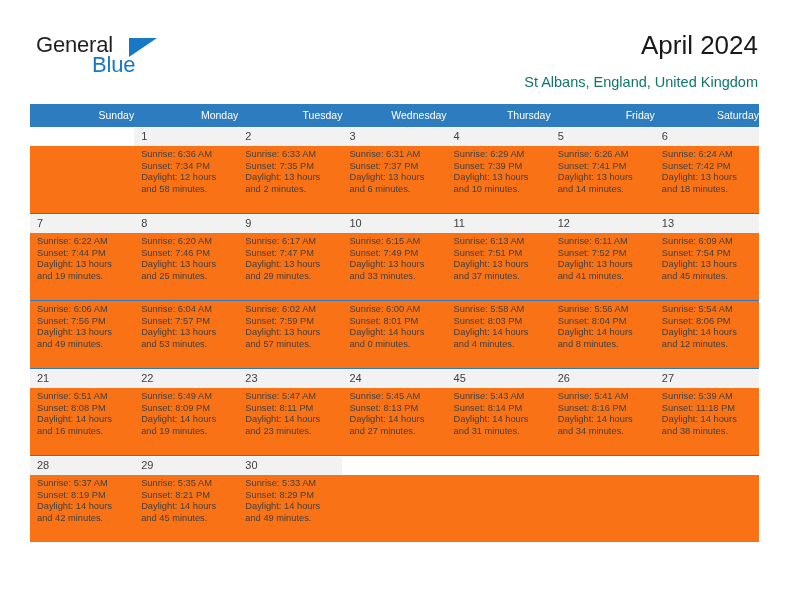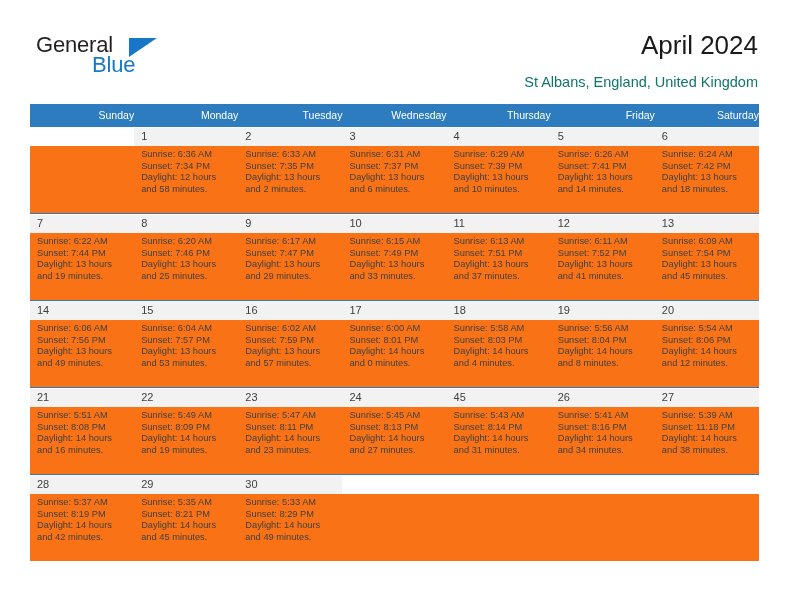--- a/index.html
+++ b/index.html
@@ -286,29 +286,20 @@
             <td>
               <span class="line">Sunrise: 6:09 AM</span>
               <span class="line">Sunset: 7:54 PM</span>
               <span class="line">Daylight: 13 hours</span>
               <span class="line">and 45 minutes.</span>
             </td>
           </tr>
           <tr class="sep">
             <td colspan="7"></td>
           </tr>
-          <tr class="daterow">
-            <td>14</td>
-            <td>15</td>
-            <td>16</td>
-            <td>17</td>
-            <td>18</td>
-            <td>19</td>
-            <td>20</td>
-          </tr>
           <tr class="infrow">
             <td>
               <span class="line">Sunrise: 6:06 AM</span>
               <span class="line">Sunset: 7:56 PM</span>
               <span class="line">Daylight: 13 hours</span>
               <span class="line">and 49 minutes.</span>
             </td>
             <td>
               <span class="line">Sunrise: 6:04 AM</span>
               <span class="line">Sunset: 7:57 PM</span>

